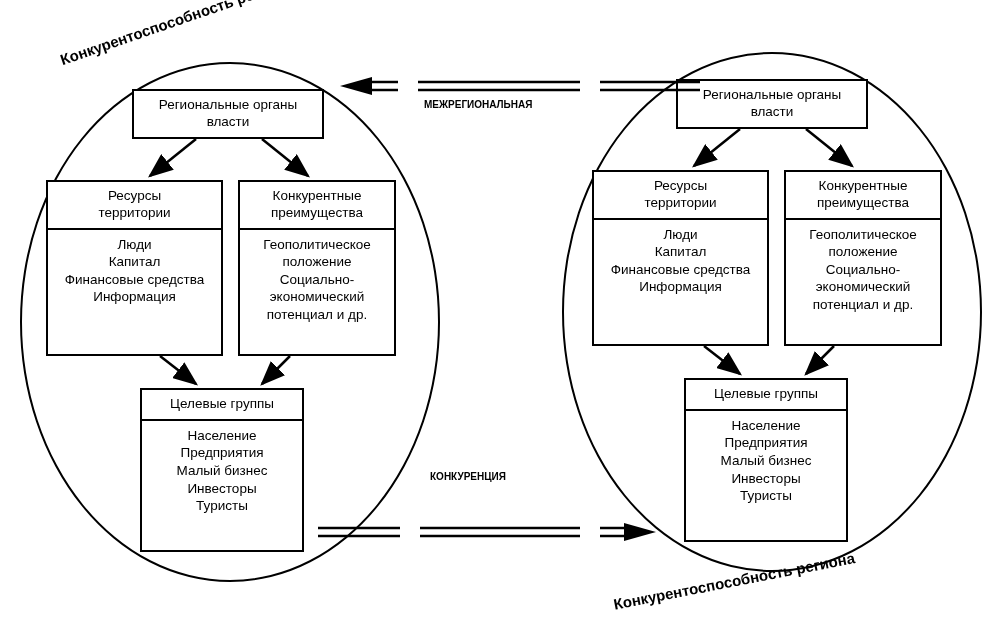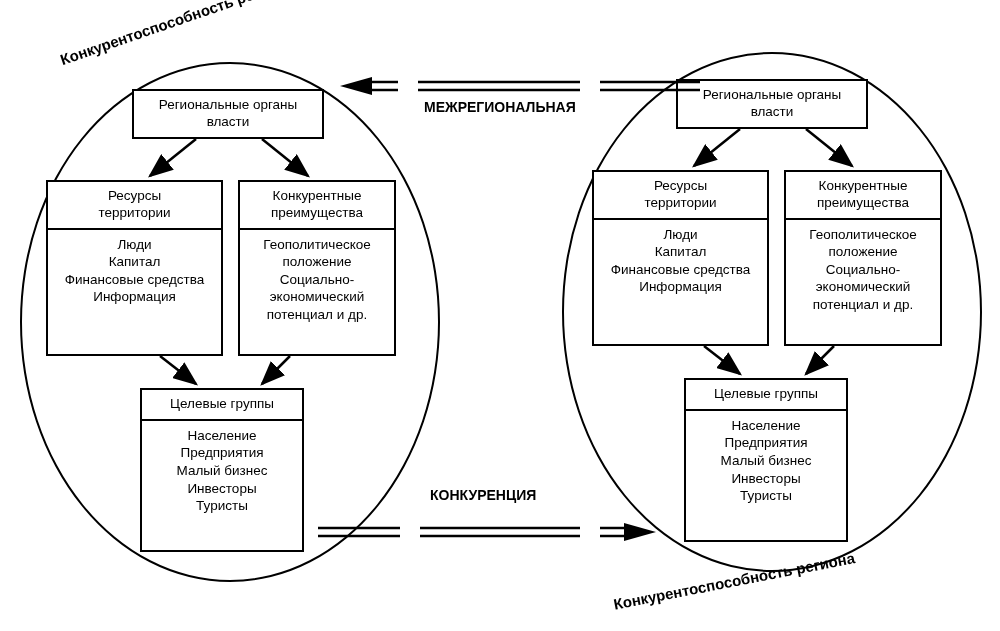--- a/index.html
+++ b/index.html
@@ -46,21 +46,21 @@
     white-space: nowrap;
   }
   .label-curved {
     position: absolute;
     font-size: 15px;
     font-weight: bold;
     white-space: nowrap;
   }
   .label-flat {
     position: absolute;
-    font-size: 14px;
+    font-size: 10px;
     font-weight: bold;
     white-space: nowrap;
   }
   svg.overlay {
     position: absolute;
     left: 0;
     top: 0;
     width: 1000px;
     height: 631px;
     pointer-events: none;
@@ -79,21 +79,21 @@
 
 <div id="canvas">
 
   <div class="ellipse" style="left:20px; top:62px; width:420px; height:520px;"></div>
   <div class="ellipse" style="left:562px; top:52px; width:420px; height:520px;"></div>
 
   <div class="label-curved rot-left" style="left:58px; top:52px;">Конкурентоспособность региона</div>
   <div class="label-curved rot-right" style="left:612px; top:596px;">Конкурентоспособность региона</div>
 
   <div class="label-flat" style="left:424px; top:99px;">МЕЖРЕГИОНАЛЬНАЯ</div>
-  <div class="label-flat" style="left:430px; top:487px;">КОНКУРЕНЦИЯ</div>
+  <div class="label-flat" style="left:430px; top:471px;">КОНКУРЕНЦИЯ</div>
 
   <div class="box" style="left:132px; top:89px; width:192px; height:50px;">
     <div class="hdr">
       <div>Региональные органы</div>
       <div>власти</div>
     </div>
   </div>
 
   <div class="box" style="left:46px; top:180px; width:177px; height:176px;">
     <div class="hdr">

